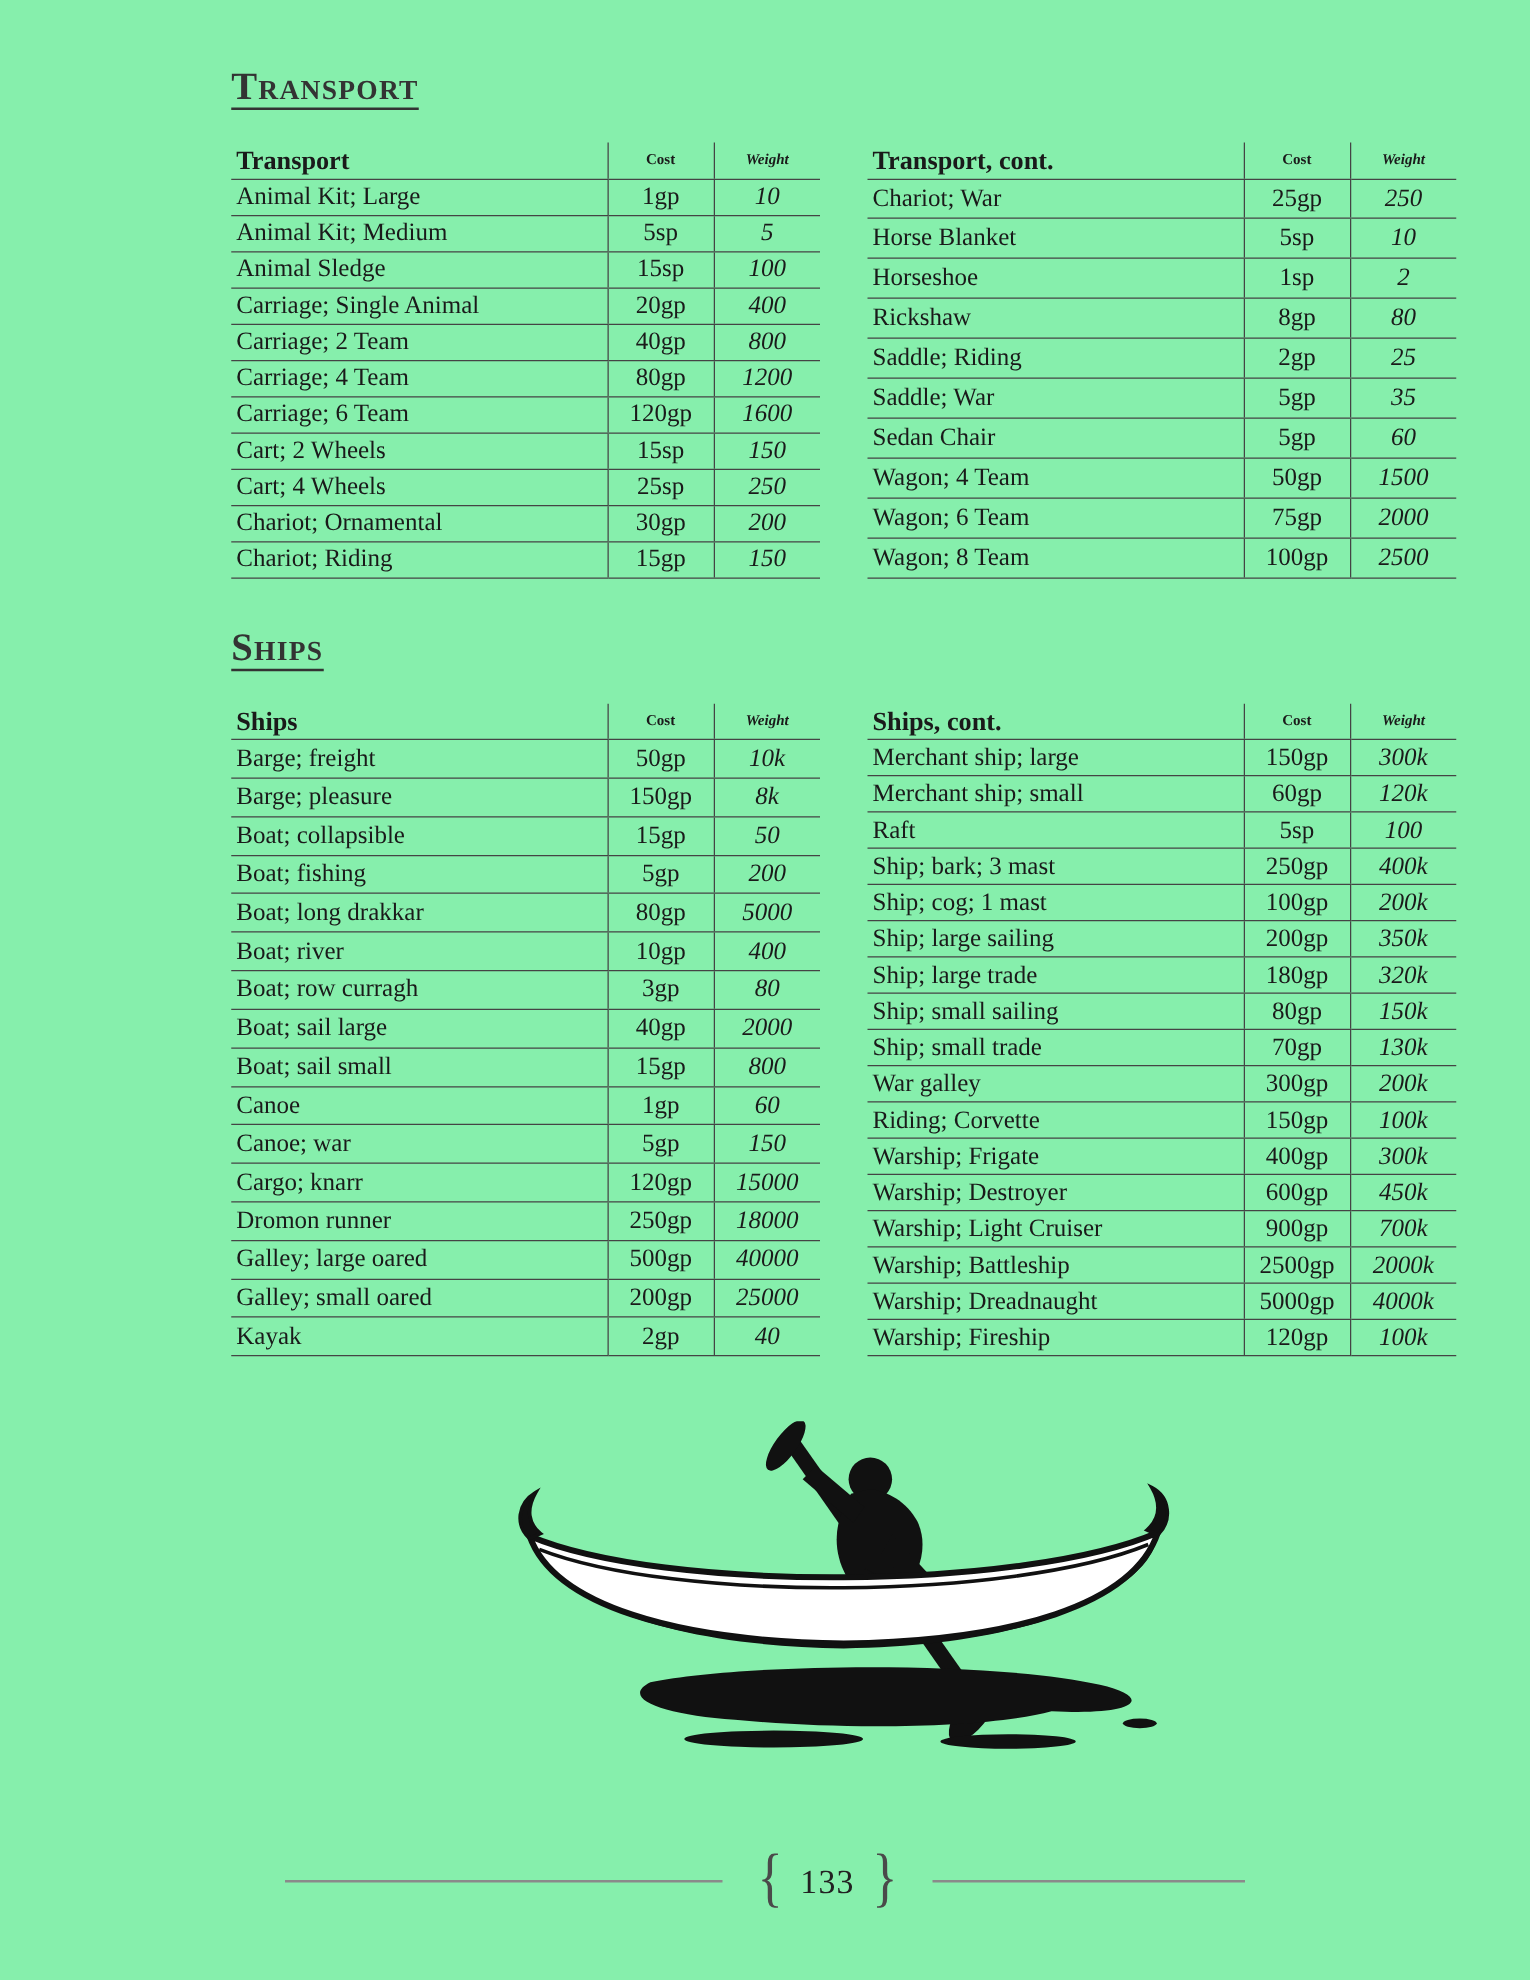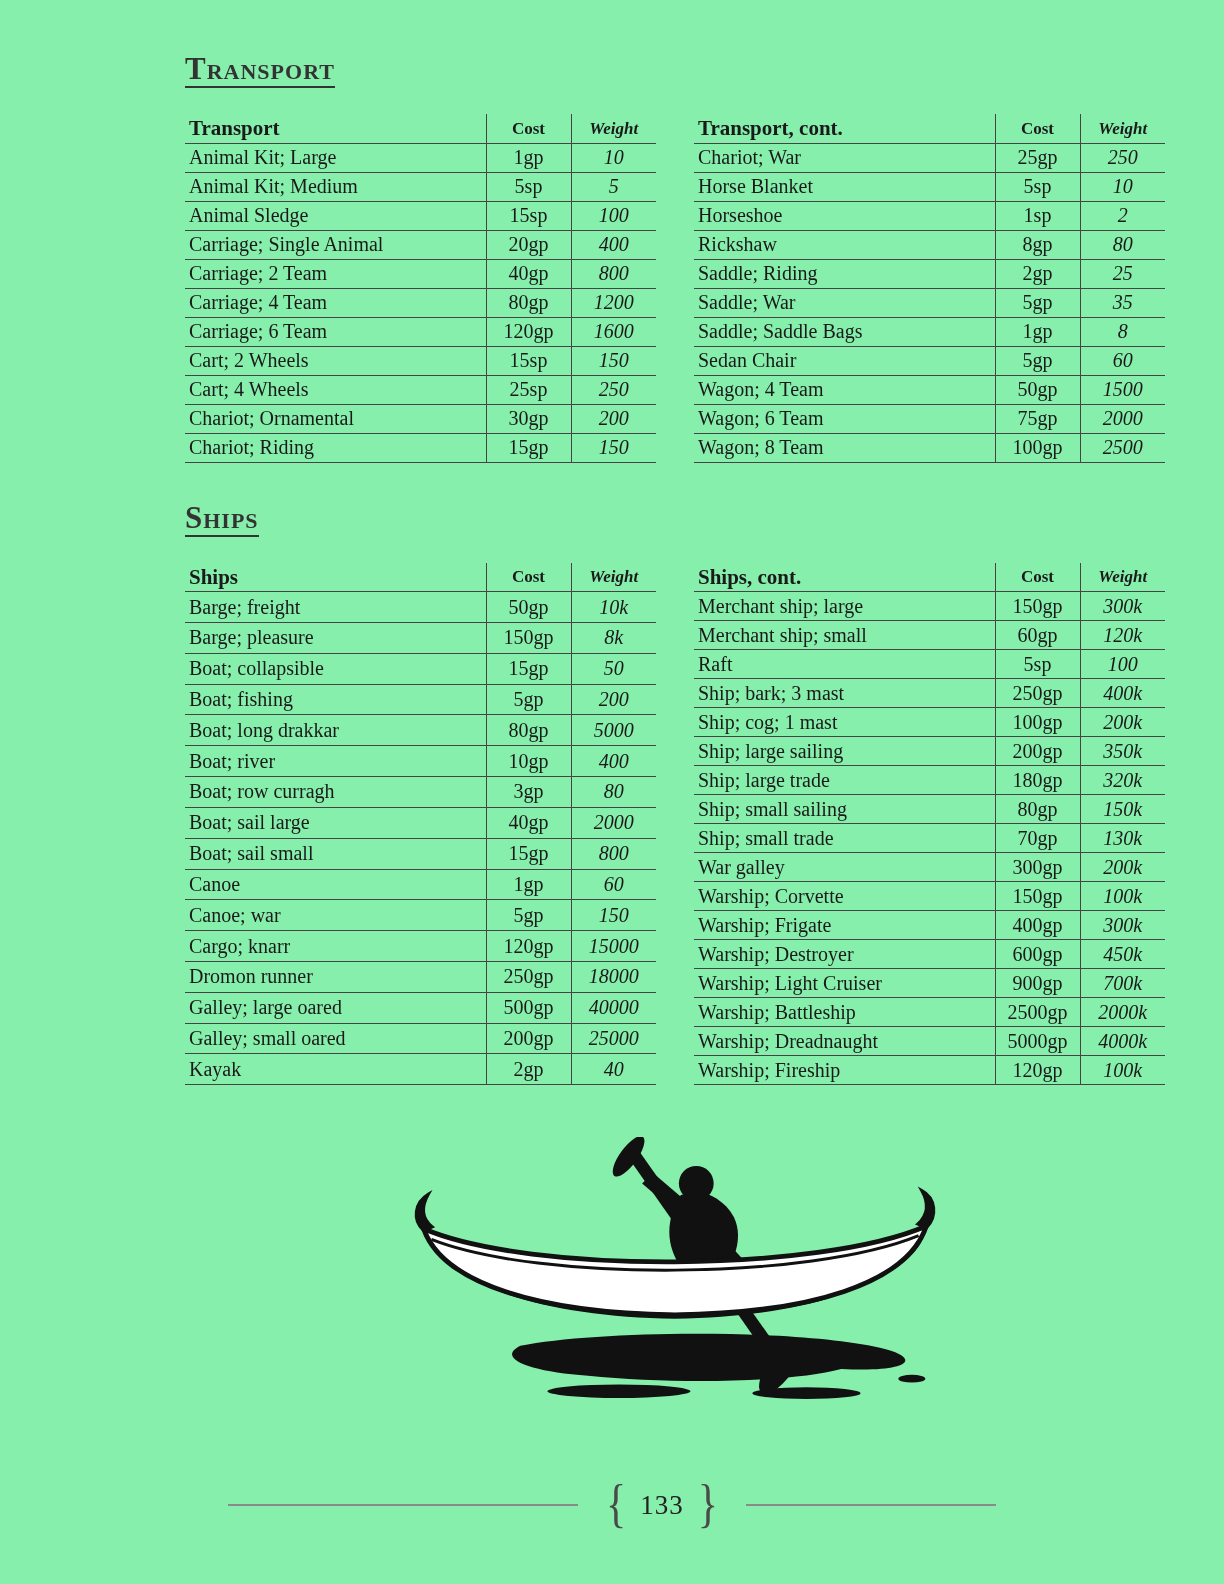--- a/index.html
+++ b/index.html
@@ -54,21 +54,21 @@
     line-height: 1.15;
     white-space: nowrap;
     overflow: hidden;
     vertical-align: middle;
   }
   table.price-table .name { width: 301px; text-align: left; padding-left: 4px; }
   table.price-table .cost { width: 85px; text-align: center; border-left: 1px solid #444444; }
   table.price-table .weight { width: 85px; text-align: center; border-left: 1px solid #444444; font-style: italic; }
   table.price-table th { font-weight: bold; }
   table.price-table th.name { font-size: 21px; }
-  table.price-table th.cost, table.price-table th.weight { font-size: 17px; }
+  table.price-table th.cost, table.price-table th.weight { font-size: 12px; }
 
   
   .illustration-wrap {
     margin-top: 52px;
     width: 980px;
     text-align: center;
   }
   .illustration-wrap svg { display: inline-block; }
 
   
@@ -209,25 +209,20 @@
                 <td class="name">Saddle; Riding</td>
                 <td class="cost">2gp</td>
                 <td class="weight">25</td>
               </tr>
               <tr>
                 <td class="name">Saddle; War</td>
                 <td class="cost">5gp</td>
                 <td class="weight">35</td>
               </tr>
               <tr>
-                <td class="name">Saddle; Saddle Bags</td>
-                <td class="cost">1gp</td>
-                <td class="weight">8</td>
-              </tr>
-              <tr>
                 <td class="name">Sedan Chair</td>
                 <td class="cost">5gp</td>
                 <td class="weight">60</td>
               </tr>
               <tr>
                 <td class="name">Wagon; 4 Team</td>
                 <td class="cost">50gp</td>
                 <td class="weight">1500</td>
               </tr>
               <tr>
@@ -392,21 +387,21 @@
                 <td class="name">Ship; small trade</td>
                 <td class="cost">70gp</td>
                 <td class="weight">130k</td>
               </tr>
               <tr>
                 <td class="name">War galley</td>
                 <td class="cost">300gp</td>
                 <td class="weight">200k</td>
               </tr>
               <tr>
-                <td class="name">Warship; Corvette</td>
+                <td class="name">Riding; Corvette</td>
                 <td class="cost">150gp</td>
                 <td class="weight">100k</td>
               </tr>
               <tr>
                 <td class="name">Warship; Frigate</td>
                 <td class="cost">400gp</td>
                 <td class="weight">300k</td>
               </tr>
               <tr>
                 <td class="name">Warship; Destroyer</td>

